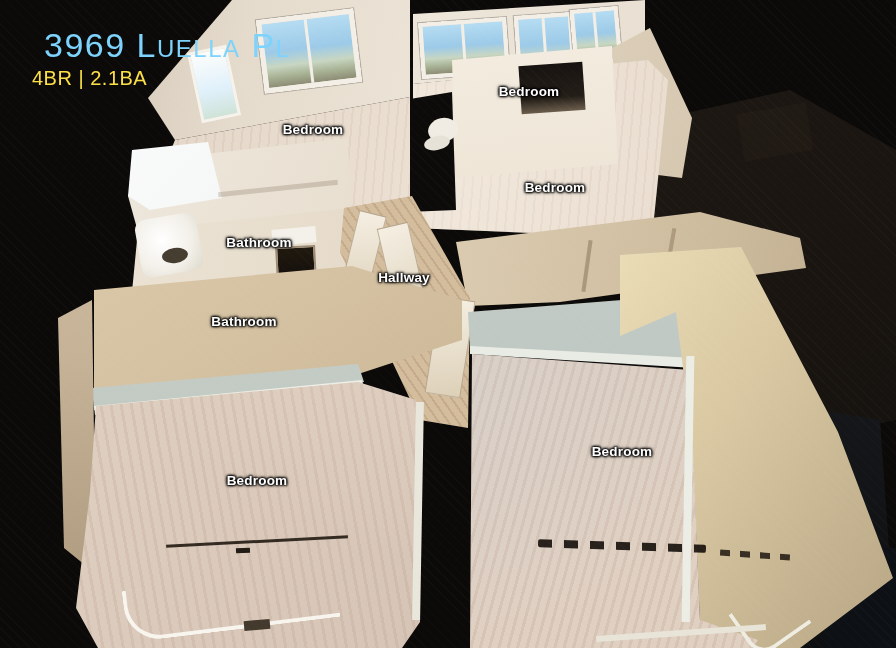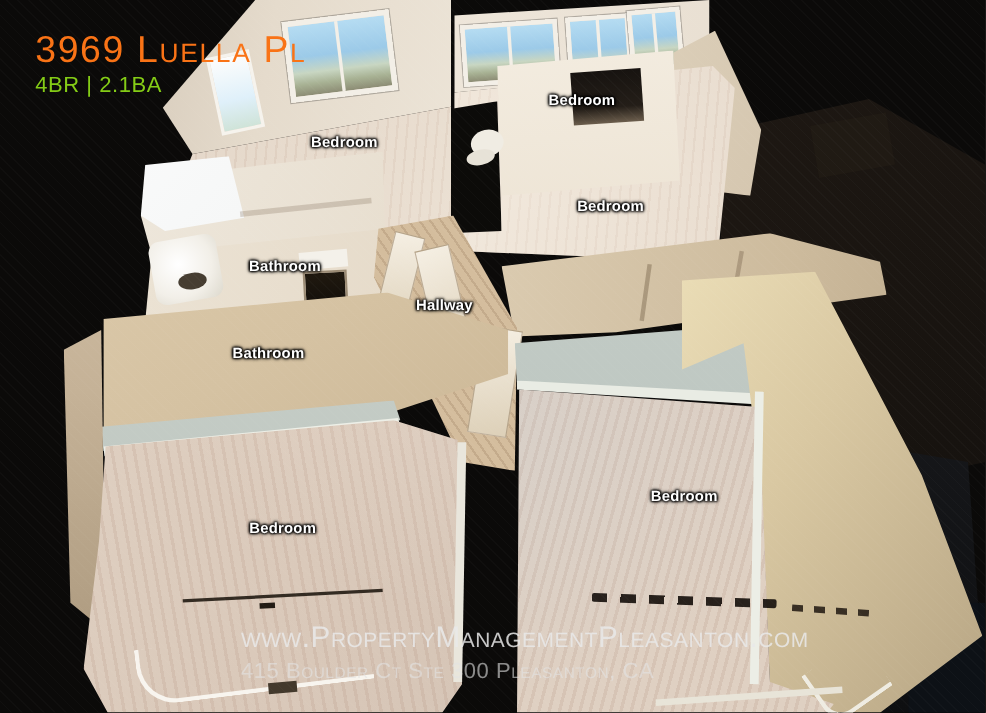--- a/index.html
+++ b/index.html
@@ -126,22 +126,22 @@
   .trimV{left:738px;top:592px;width:60px;height:50px;transform:rotate(-35deg);
       border-left:4px solid #efece2;border-bottom:4px solid #efece2;border-radius:0 0 0 20px;}
   .basebrd{left:596px;top:630px;width:170px;height:6px;background:#e8e4d8;transform:rotate(-4deg);}
 
   
   .room-label{position:absolute;transform:translate(-50%,-50%);z-index:20;
       font-size:13.5px;font-weight:700;color:#fff;letter-spacing:.2px;white-space:nowrap;
       text-shadow:-1px -1px 2px rgba(0,0,0,.85),1px -1px 2px rgba(0,0,0,.85),
                   -1px 1px 2px rgba(0,0,0,.85),1px 1px 2px rgba(0,0,0,.85),0 0 4px rgba(0,0,0,.7);}
   .hdr{position:absolute;left:32px;top:28px;z-index:30;}
-  .hdr-title{font-size:34px;font-weight:400;font-variant:small-caps;color:#f97316;letter-spacing:1.5px;line-height:1.05;}
-  .hdr-specs{font-size:20px;font-weight:400;color:#84cc16;letter-spacing:.5px;margin-top:3px;}
+  .hdr-title{font-size:34px;font-weight:400;font-variant:small-caps;color:#7dd3fc;letter-spacing:1.5px;line-height:1.05;margin-left:12px;}
+  .hdr-specs{font-size:20px;font-weight:400;color:#fde047;letter-spacing:.5px;margin-top:3px;}
   .wm{position:absolute;left:219px;top:564px;z-index:30;}
   .wm-site{font-size:27px;font-variant:small-caps;color:rgba(233,233,233,.85);letter-spacing:.5px;line-height:1.15;}
   .wm-addr{font-size:20px;font-variant:small-caps;color:rgba(226,226,226,.6);letter-spacing:.5px;margin-top:4px;}
 </style>
 </head>
 <body>
 
 <div class="scene">
 
   <div class="shp g1"></div>
@@ -213,18 +213,14 @@
   <div class="room-label" style="left:404px;top:277px;">Hallway</div>
   <div class="room-label" style="left:244px;top:321px;">Bathroom</div>
   <div class="room-label" style="left:257px;top:480px;">Bedroom</div>
   <div class="room-label" style="left:622px;top:451px;">Bedroom</div>
 
   <div class="hdr">
     <div class="hdr-title">3969 Luella Pl</div>
     <div class="hdr-specs">4BR | 2.1BA</div>
   </div>
 
-  <div class="wm">
-    <div class="wm-site">www.PropertyManagementPleasanton.com</div>
-    <div class="wm-addr">415 Boulder Ct Ste 300 Pleasanton, CA</div>
-  </div>
 
 </div>
 
 </body></html>

